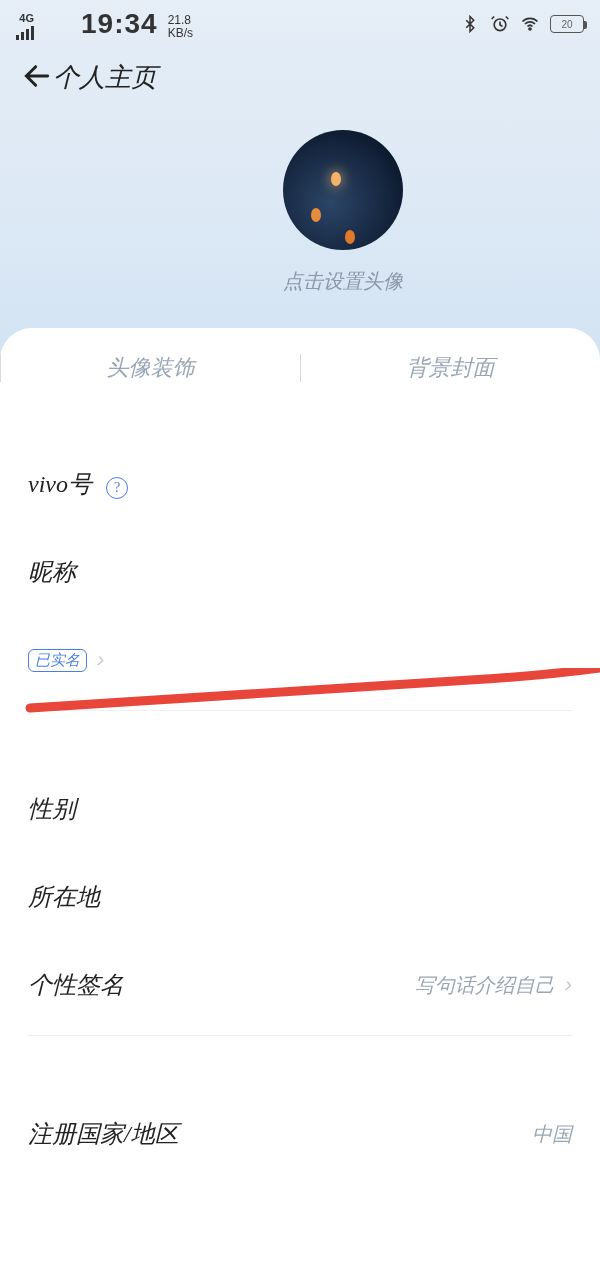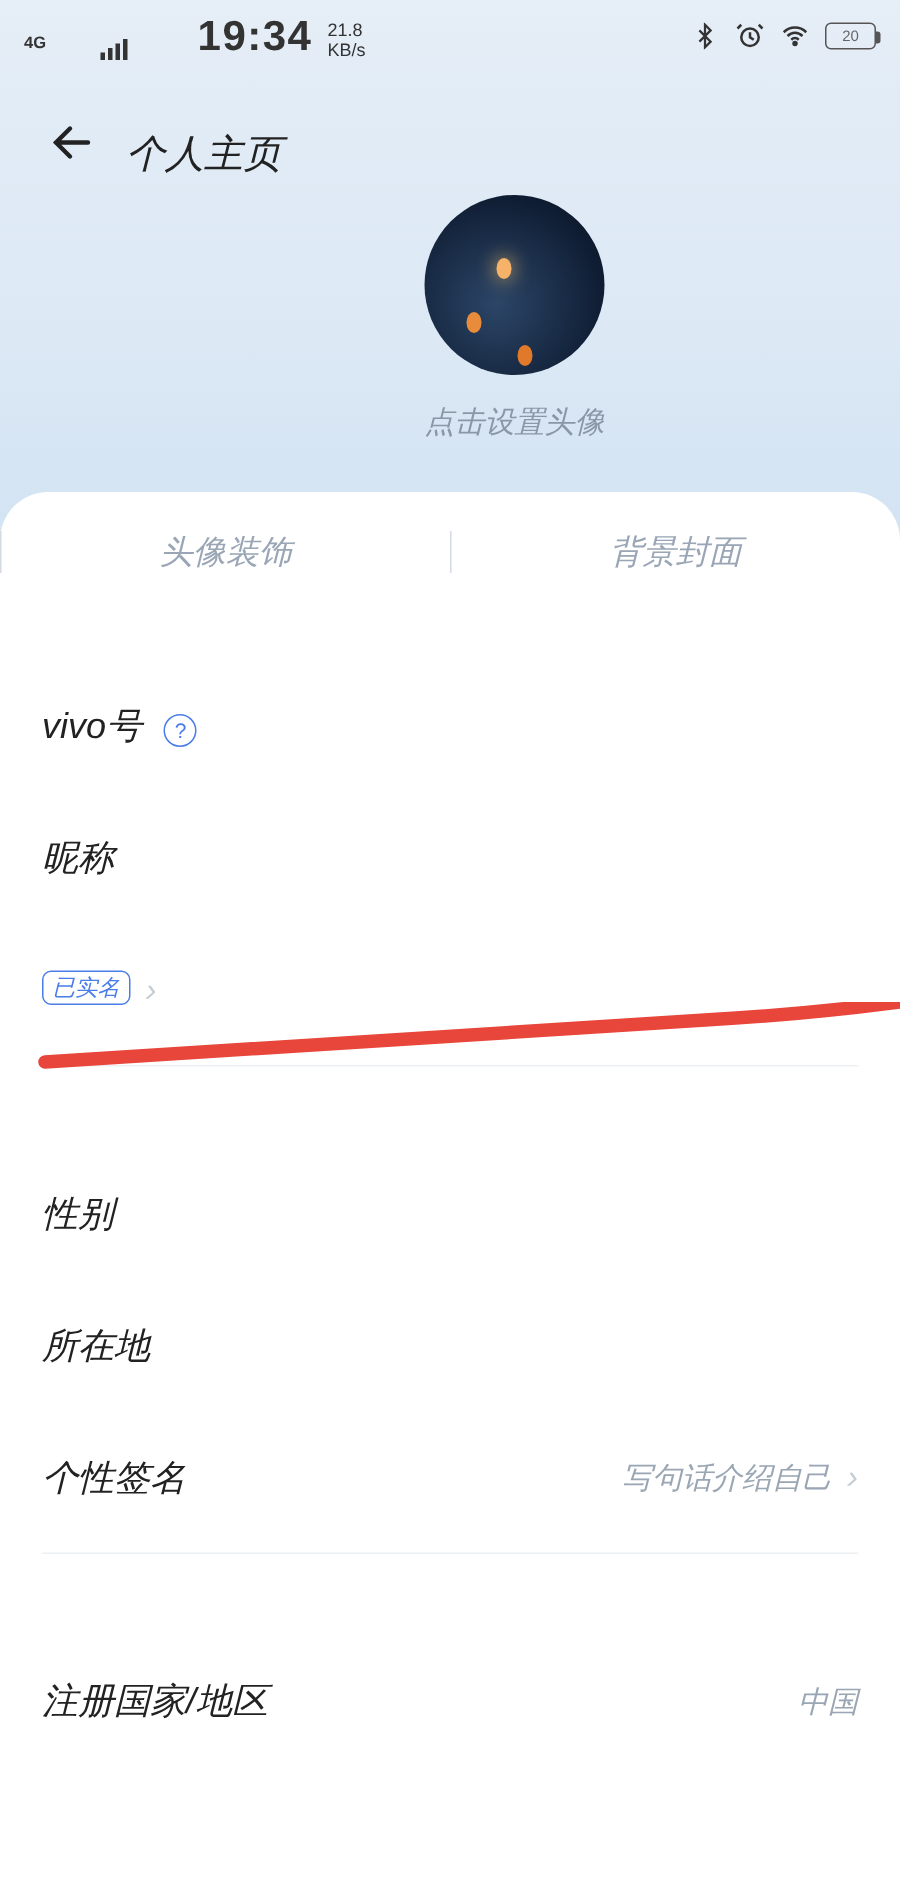--- a/index.html
+++ b/index.html
@@ -7,42 +7,42 @@
   body { overflow: hidden; position: relative; }
 
   
   .status-bar {
     position: absolute; top: 0; left: 0; right: 0; height: 48px;
     display: flex; align-items: center; padding: 0 16px;
     font-size: 18px; color: #333; font-weight: 500;
     background: linear-gradient(to bottom, #e6eef7, #e3ecf6);
   }
   .status-left { display: flex; align-items: flex-end; gap: 10px; }
-  .sig { display: flex; flex-direction: row; align-items: flex-start; font-size: 12px; line-height: 1; gap: 36px; }
+  .sig { display: flex; flex-direction: column; align-items: flex-end; font-size: 12px; line-height: 1; }
   .sig-top { font-size: 11px; font-weight: 700; }
   .bars { display: flex; align-items: flex-end; gap: 2px; margin-top: 2px; }
   .bars span { width: 3px; background: #333; display: block; }
   .bars span:nth-child(1){height:5px} .bars span:nth-child(2){height:8px}
   .bars span:nth-child(3){height:11px} .bars span:nth-child(4){height:14px}
   .time { font-size: 28px; font-weight: 700; letter-spacing: 1px; margin-left: 37px; }
   .speed { font-size: 12px; line-height: 1.1; text-align: left; }
   .status-right { margin-left: auto; display: flex; align-items: center; gap: 10px; }
   .batt { display:flex; align-items:flex-start; gap:3px; }
   .batt-body { width: 34px; height: 18px; border: 1.5px solid #555; border-radius: 4px; position: relative; display:flex; align-items:center; justify-content:center; font-size:10px; color:#666; }
   .batt-body::after { content:""; position:absolute; right:-4px; top:5px; width:3px; height:8px; background:#555; border-radius:0 2px 2px 0;}
   .ico { width: 20px; height: 20px; display:inline-flex; align-items:center; justify-content:center; }
 
   
   .header-area {
     position: absolute; top: 0; left: 0; right: 0; height: 370px;
     background: linear-gradient(to bottom, #e4edf7 0%, #dde9f5 55%, #d2e3f3 100%);
   }
   .title-row {
     position: absolute; top: 60px; left: 0; right: 0; height: 60px;
-    display: flex; align-items: flex-end; padding: 0 32px; gap: 20px;
+    display: flex; align-items: flex-start; padding: 0 21px; 
   }
   .back-btn { font-size: 34px; font-weight: 300; color: #222; }
   .page-title { font-size: 26px; color: #222; font-weight: 400; font-style: italic; font-family: "Kaiti","STKaiti",serif;}
 
   .avatar-wrap {
     position: absolute; top: 130px; left: 50%; transform: translateX(-50%);
     text-align: center;
     margin-left: 43px;
   }
   .avatar {
@@ -72,22 +72,22 @@
 
   
   .content {
     position: absolute; top: 408px; left: 0; right: 0; bottom: 0;
     background: #fff;
   }
   .row {
     display: flex; align-items: center; justify-content: space-between;
     padding: 0 28px; height: 88px; position: relative;
   }
-  .row-label { font-size: 24px; color: #222; font-family: Liberation Sans, sans-serif; font-style: italic;}
-  .row-value { font-size: 20px; color: #9aa6b3; display: flex; align-items: flex-start; gap: 10px; font-style: italic;}
+  .row-label { font-size: 24px; color: #222; font-family: Liberation Serif, serif; font-style: italic;}
+  .row-value { font-size: 20px; color: #9aa6b3; display: flex; align-items: center; gap: 10px; font-style: italic;}
   .chev { color: #c5cdd6; font-size: 22px; }
   .help-badge {
     display:inline-flex; width:22px; height:22px; border:1.5px solid #4a7de8; border-radius:50%;
     align-items:center; justify-content:center; font-size:14px; color:#4a7de8; margin-left:8px; font-style:normal;
   }
   .pill {
     border: 1px solid #4a7de8; color:#4a7de8; border-radius: 6px;
     padding: 1px 6px; font-size: 15px; font-style: italic;
   }
   .group-gap { height: 54px; }

